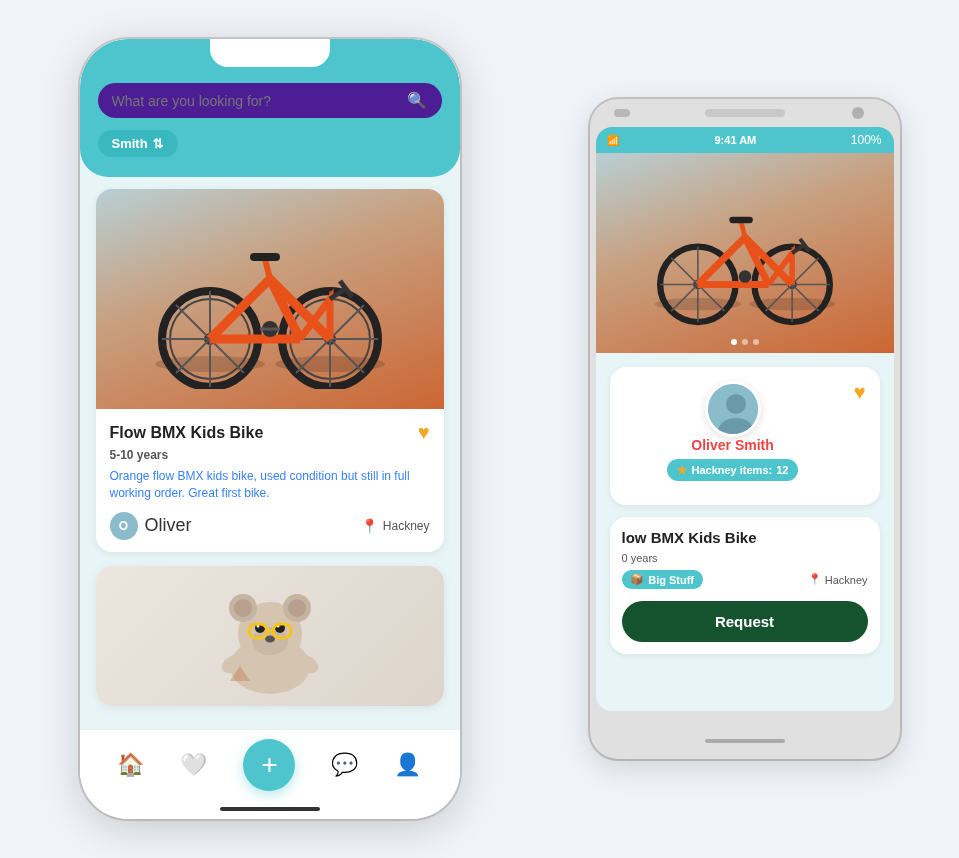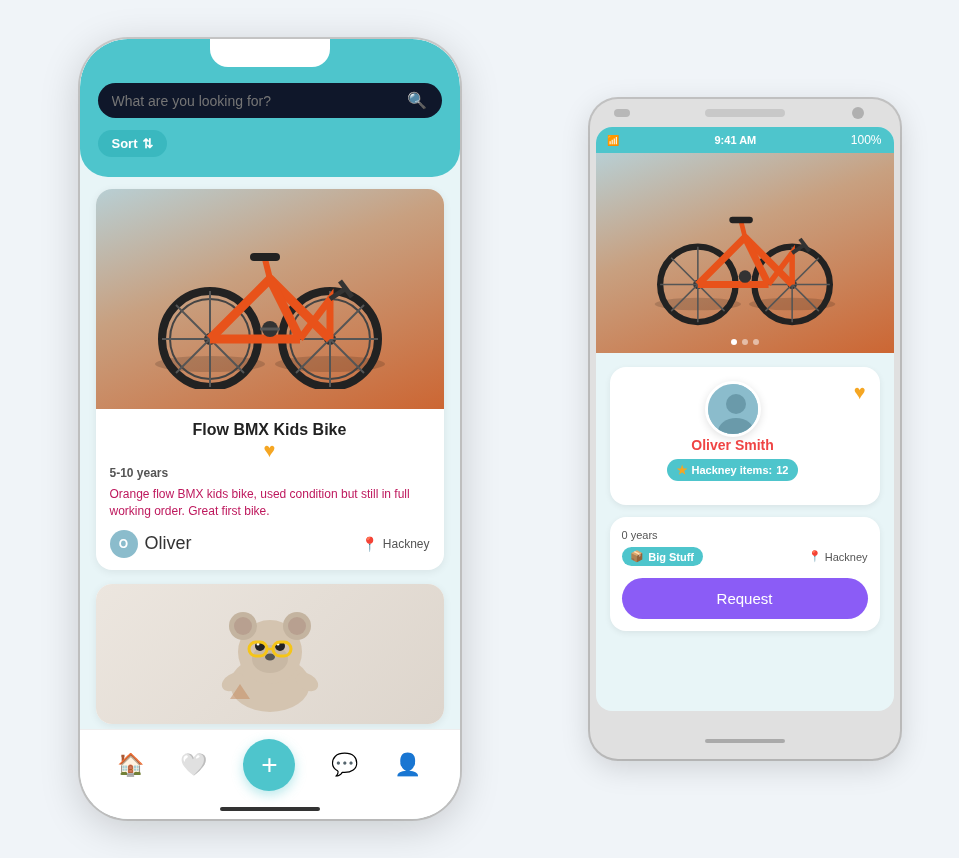--- a/index.html
+++ b/index.html
@@ -56,21 +56,21 @@
 
     .phone1-header {
       background: #4ec5cc;
       padding: 44px 18px 20px 18px;
       border-radius: 0 0 28px 28px;
     }
 
     .phone1-search-bar {
       display: flex;
       align-items: center;
-      background: #0f172a;
+      background: #4c1d95;
       border-radius: 24px;
       padding: 8px 14px;
       margin-bottom: 12px;
     }
 
     .phone1-search-input {
       flex: 1;
       font-size: 14px;
       color: #aaa;
       background: transparent;
@@ -120,21 +120,20 @@
 
     .card-body {
       padding: 12px 14px;
     }
 
     .card-title-row {
       display: flex;
       align-items: center;
       justify-content: space-between;
       margin-bottom: 4px;
-      flex-direction: column;
     }
 
     .card-title {
       font-size: 16px;
       font-weight: 700;
       color: #222;
     }
 
     .heart-icon {
       color: #f5a623;
@@ -143,21 +142,21 @@
 
     .card-age {
       font-size: 12px;
       color: #555;
       margin-bottom: 6px;
       font-weight: 600;
     }
 
     .card-desc {
       font-size: 12px;
-      color: #be185d;
+      color: #3b82f6;
       margin-bottom: 10px;
       line-height: 1.4;
     }
 
     .card-footer {
       display: flex;
       align-items: center;
       justify-content: space-between;
     }
 
@@ -483,27 +482,27 @@
     .item-location {
       display: flex;
       align-items: center;
       gap: 3px;
       font-size: 11px;
       color: #555;
     }
 
     .request-btn {
       width: 100%;
-      background: #8b5cf6;
+      background: #14532d;
       color: #fff;
       border: none;
       border-radius: 24px;
       padding: 12px;
       font-size: 15px;
-      font-weight: 400;
+      font-weight: 700;
       cursor: pointer;
       text-align: center;
     }
 
     .phone2-home-bar {
       position: absolute;
       bottom: 16px;
       left: 50%;
       transform: translateX(-50%);
       width: 80px;
@@ -540,21 +539,21 @@
   <div class="phone1">
     <div class="phone1-notch"></div>
     <div class="phone1-screen">
 
       <div class="phone1-header">
         <div class="phone1-search-bar">
           <input class="phone1-search-input" type="text" readonly="" placeholder="What are you looking for?" style="">
           <span class="phone1-search-icon">🔍</span>
         </div>
         <div class="sort-btn">
-          <span>Sort</span>
+          <span>Smith</span>
           <span>⇅</span>
         </div>
       </div>
 
       <div class="phone1-content">
 
         <div class="card">
           <div class="card-img">
             <div class="bike-container">
               <svg width="280" height="180" viewBox="0 0 280 180">
@@ -736,20 +735,23 @@
                 <span class="star-icon">★</span>
                 <span>Hackney items:</span>
                 <span>12</span>
               </div>
             </div>
             <span class="seller-heart">♥</span>
           </div>
         </div>
 
         <div class="item-card">
+          <div class="card-title-row">
+            <span class="item-card-title">low BMX Kids Bike</span>
+          </div>
           <div class="item-card-age">0 years</div>
           <div class="item-card-footer">
             <div class="big-stuff-badge">
               <span>📦</span>
               <span>Big Stuff</span>
             </div>
             <div class="item-location">
               <span>📍</span>
               <span>Hackney</span>
             </div>

